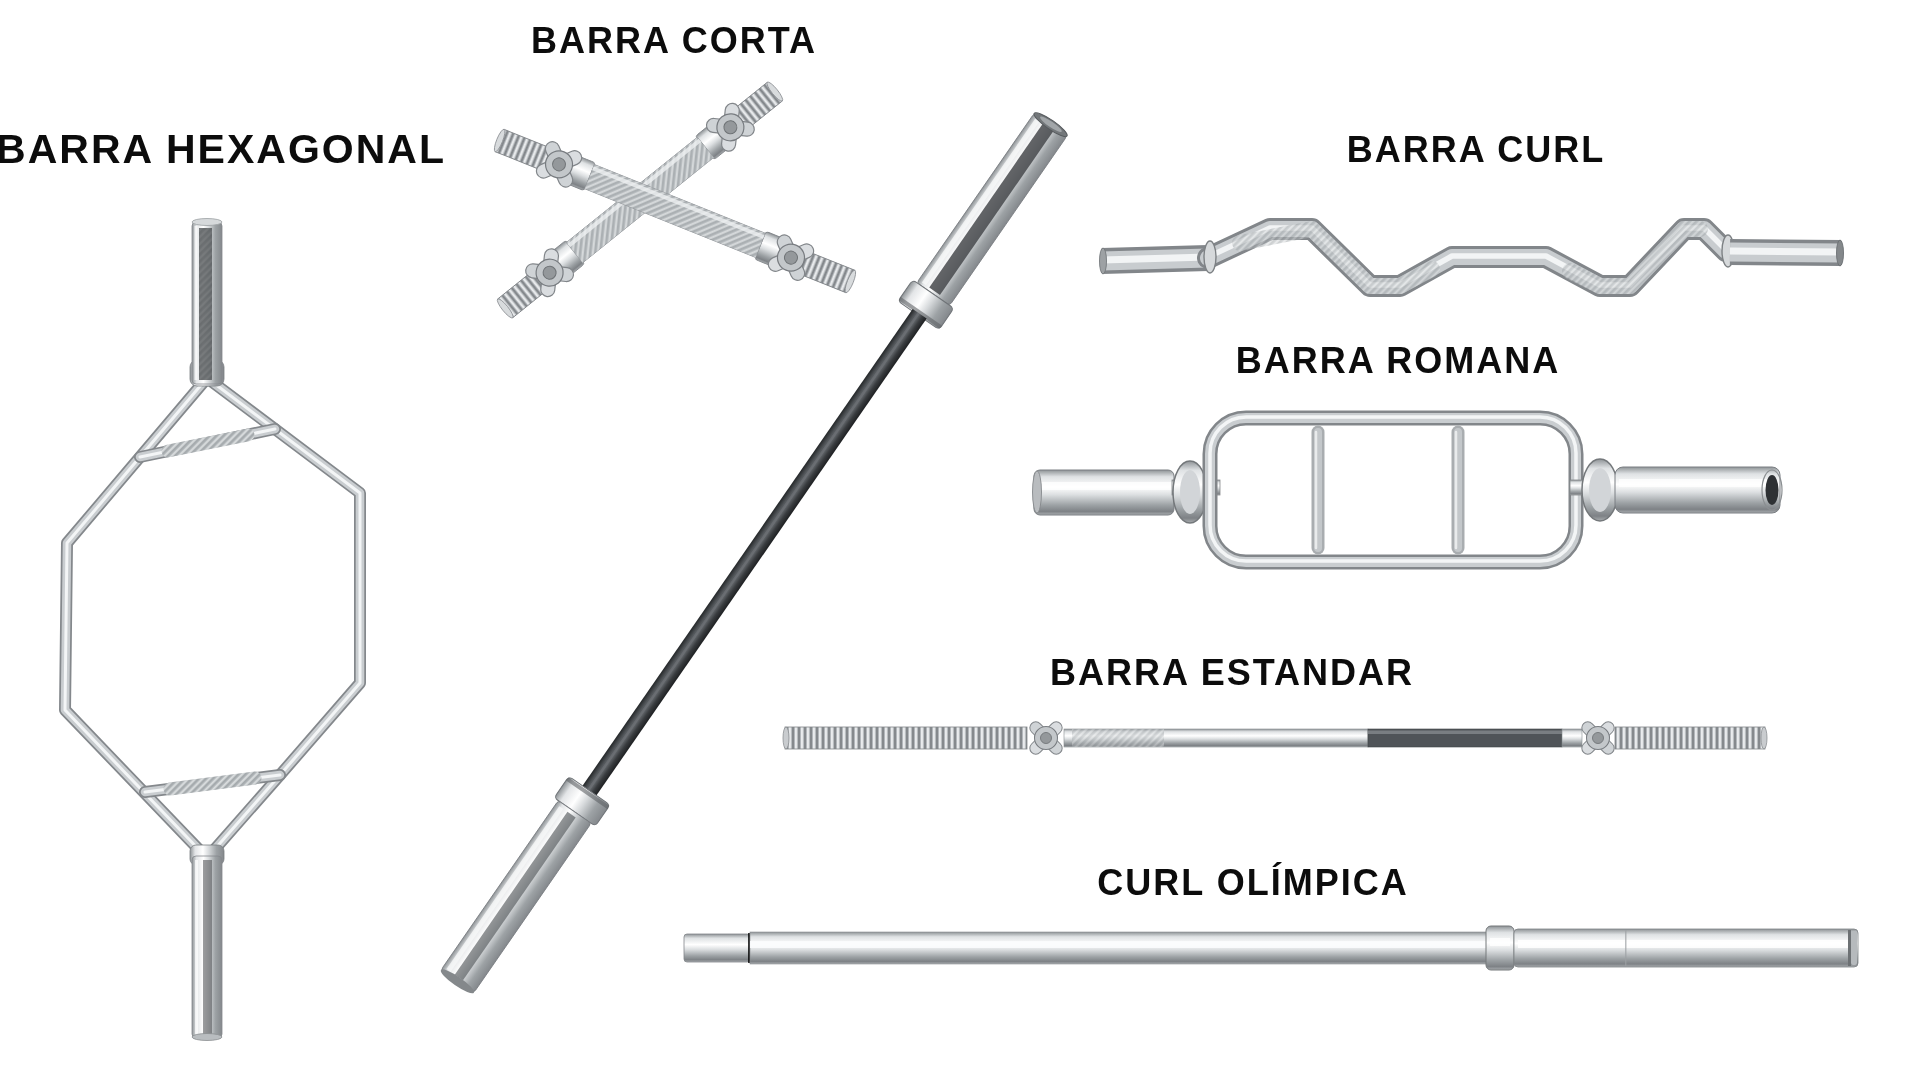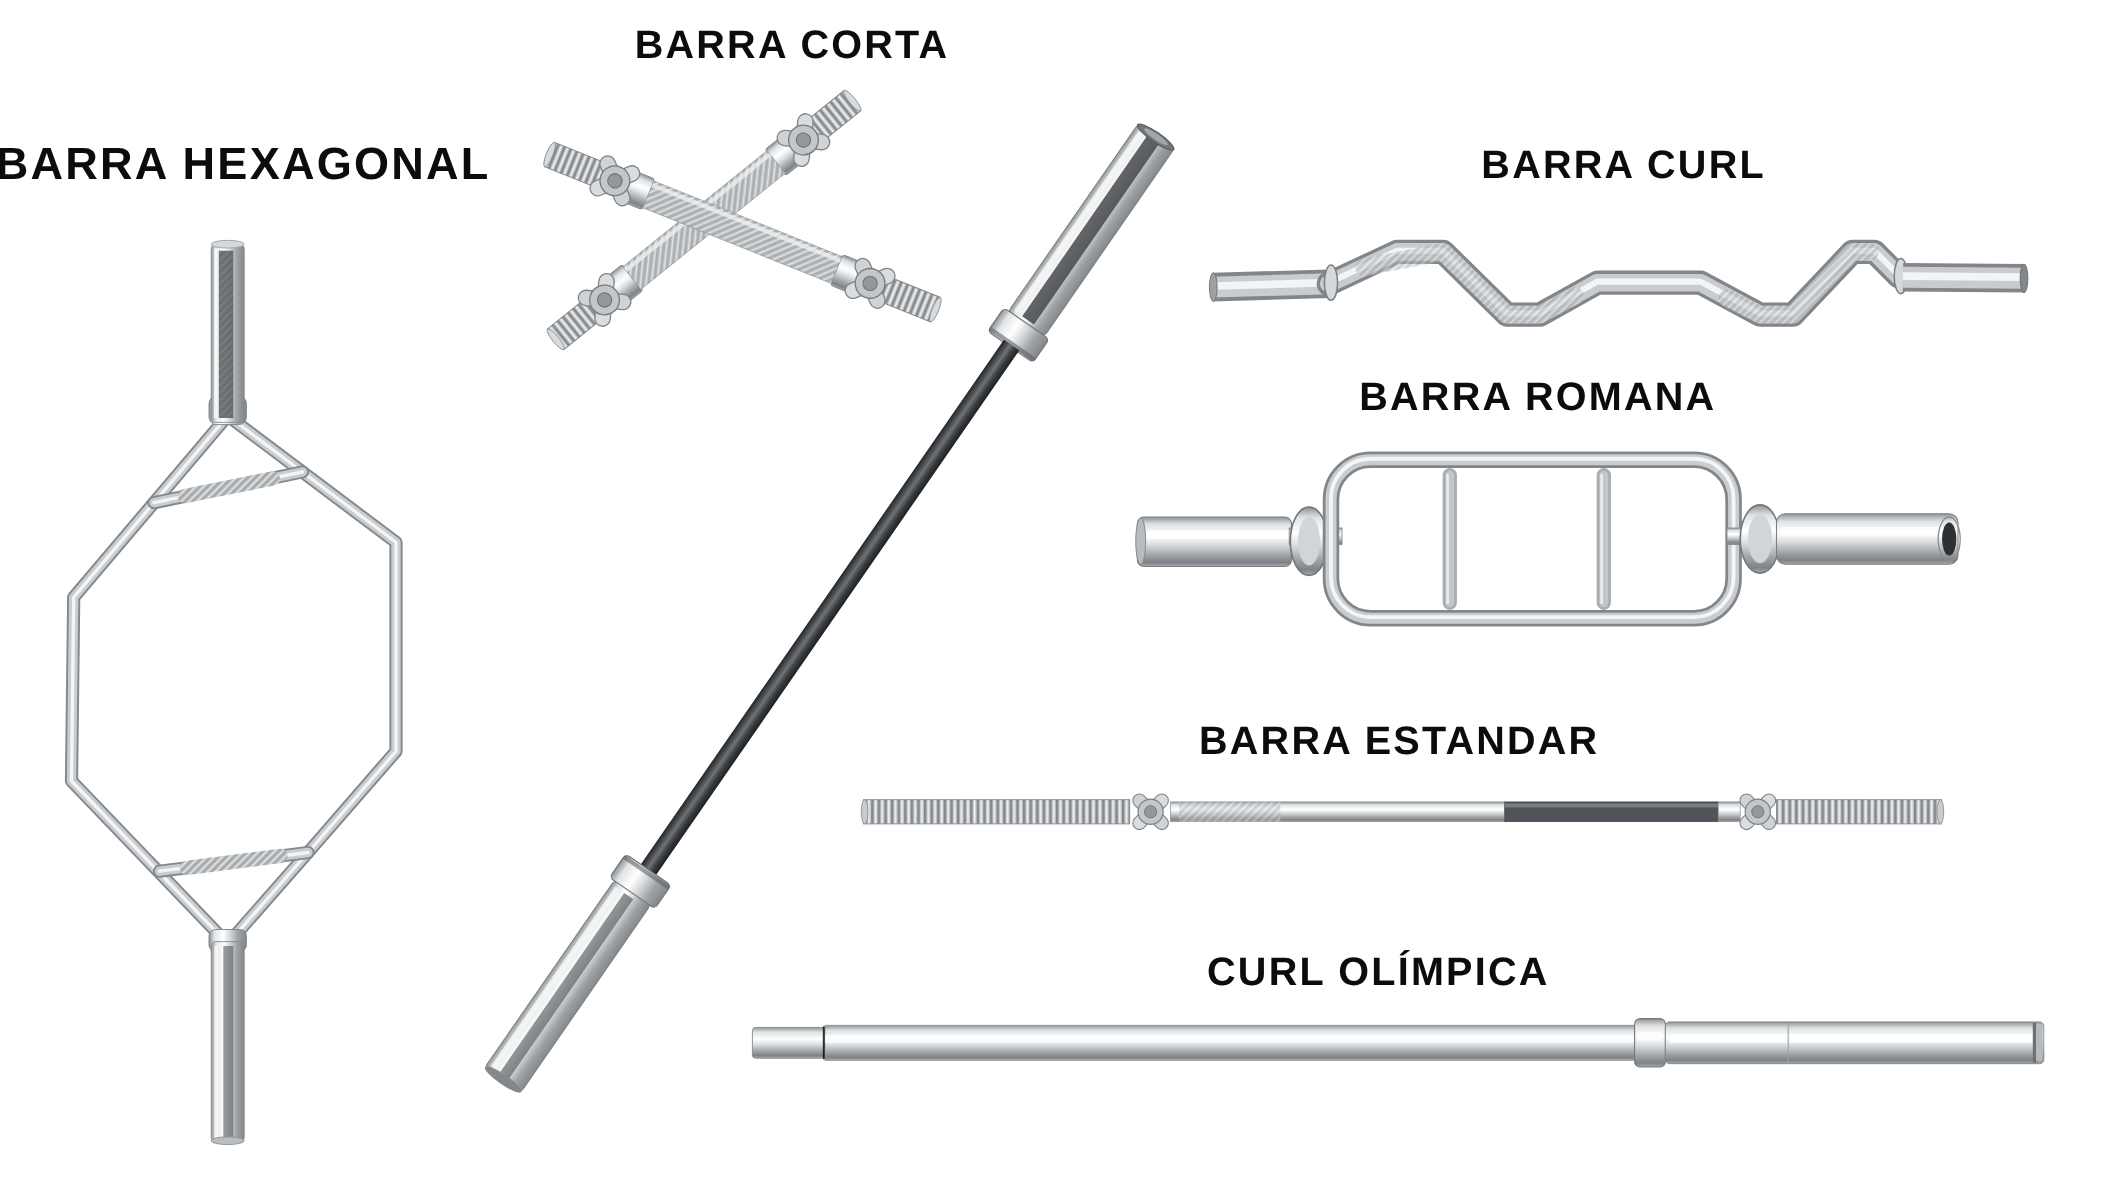--- a/index.html
+++ b/index.html
@@ -250,22 +250,22 @@
       <rect x="1514" y="929" width="344" height="38" rx="4" fill="url(#gradV)" stroke="#7f8386" stroke-width="0.8"></rect>
       <rect x="1518" y="940" width="336" height="8" fill="#ffffff" opacity="0.85"></rect>
       <rect x="1625" y="930" width="1.5" height="36" fill="#9da1a4" opacity="0.7"></rect>
       <rect x="1848" y="930" width="3" height="36" fill="#6d7174"></rect>
       <rect x="1851" y="931" width="6" height="34" rx="2" fill="#b6babd"></rect>
     </g>
   </svg>
 
   <div class="bar-label lbl-lg" style="left:221px;top:129px;">BARRA HEXAGONAL</div>
 
-  <div class="bar-label lbl-md" style="left:674px;top:23px;margin-left:46px;">BARRA CORTA</div>
+  <div class="bar-label lbl-md" style="left:674px;top:23px;">BARRA CORTA</div>
 
   <div class="bar-label lbl-md" style="left:1476px;top:132px;">BARRA CURL</div>
 
   <div class="bar-label lbl-md" style="left:1398px;top:343px;">BARRA ROMANA</div>
 
-  <div class="bar-label lbl-md" style="left:1272px;top:655px;text-align:right;">BARRA ESTANDAR</div>
+  <div class="bar-label lbl-md" style="left:1232px;top:655px;text-align:right;">BARRA ESTANDAR</div>
 
   <div class="bar-label lbl-md" style="left:1253px;top:865px;">CURL OLÍMPICA</div>
 </div>
 
 </body></html>

